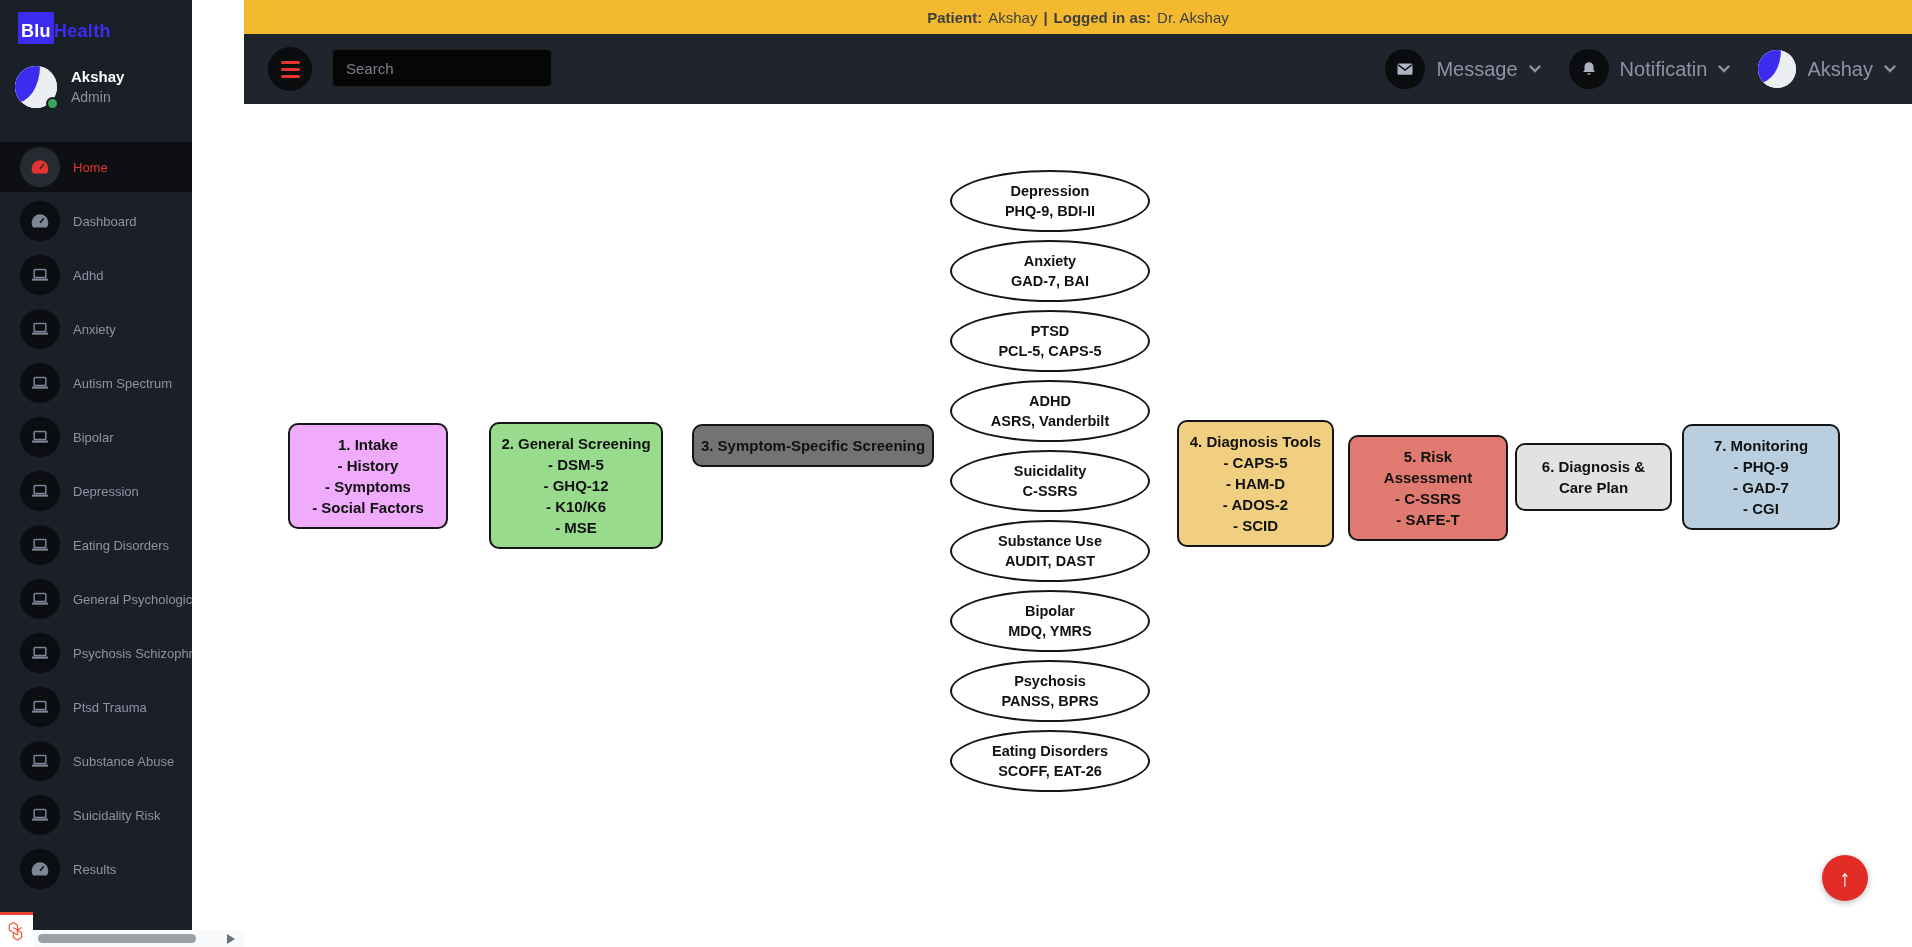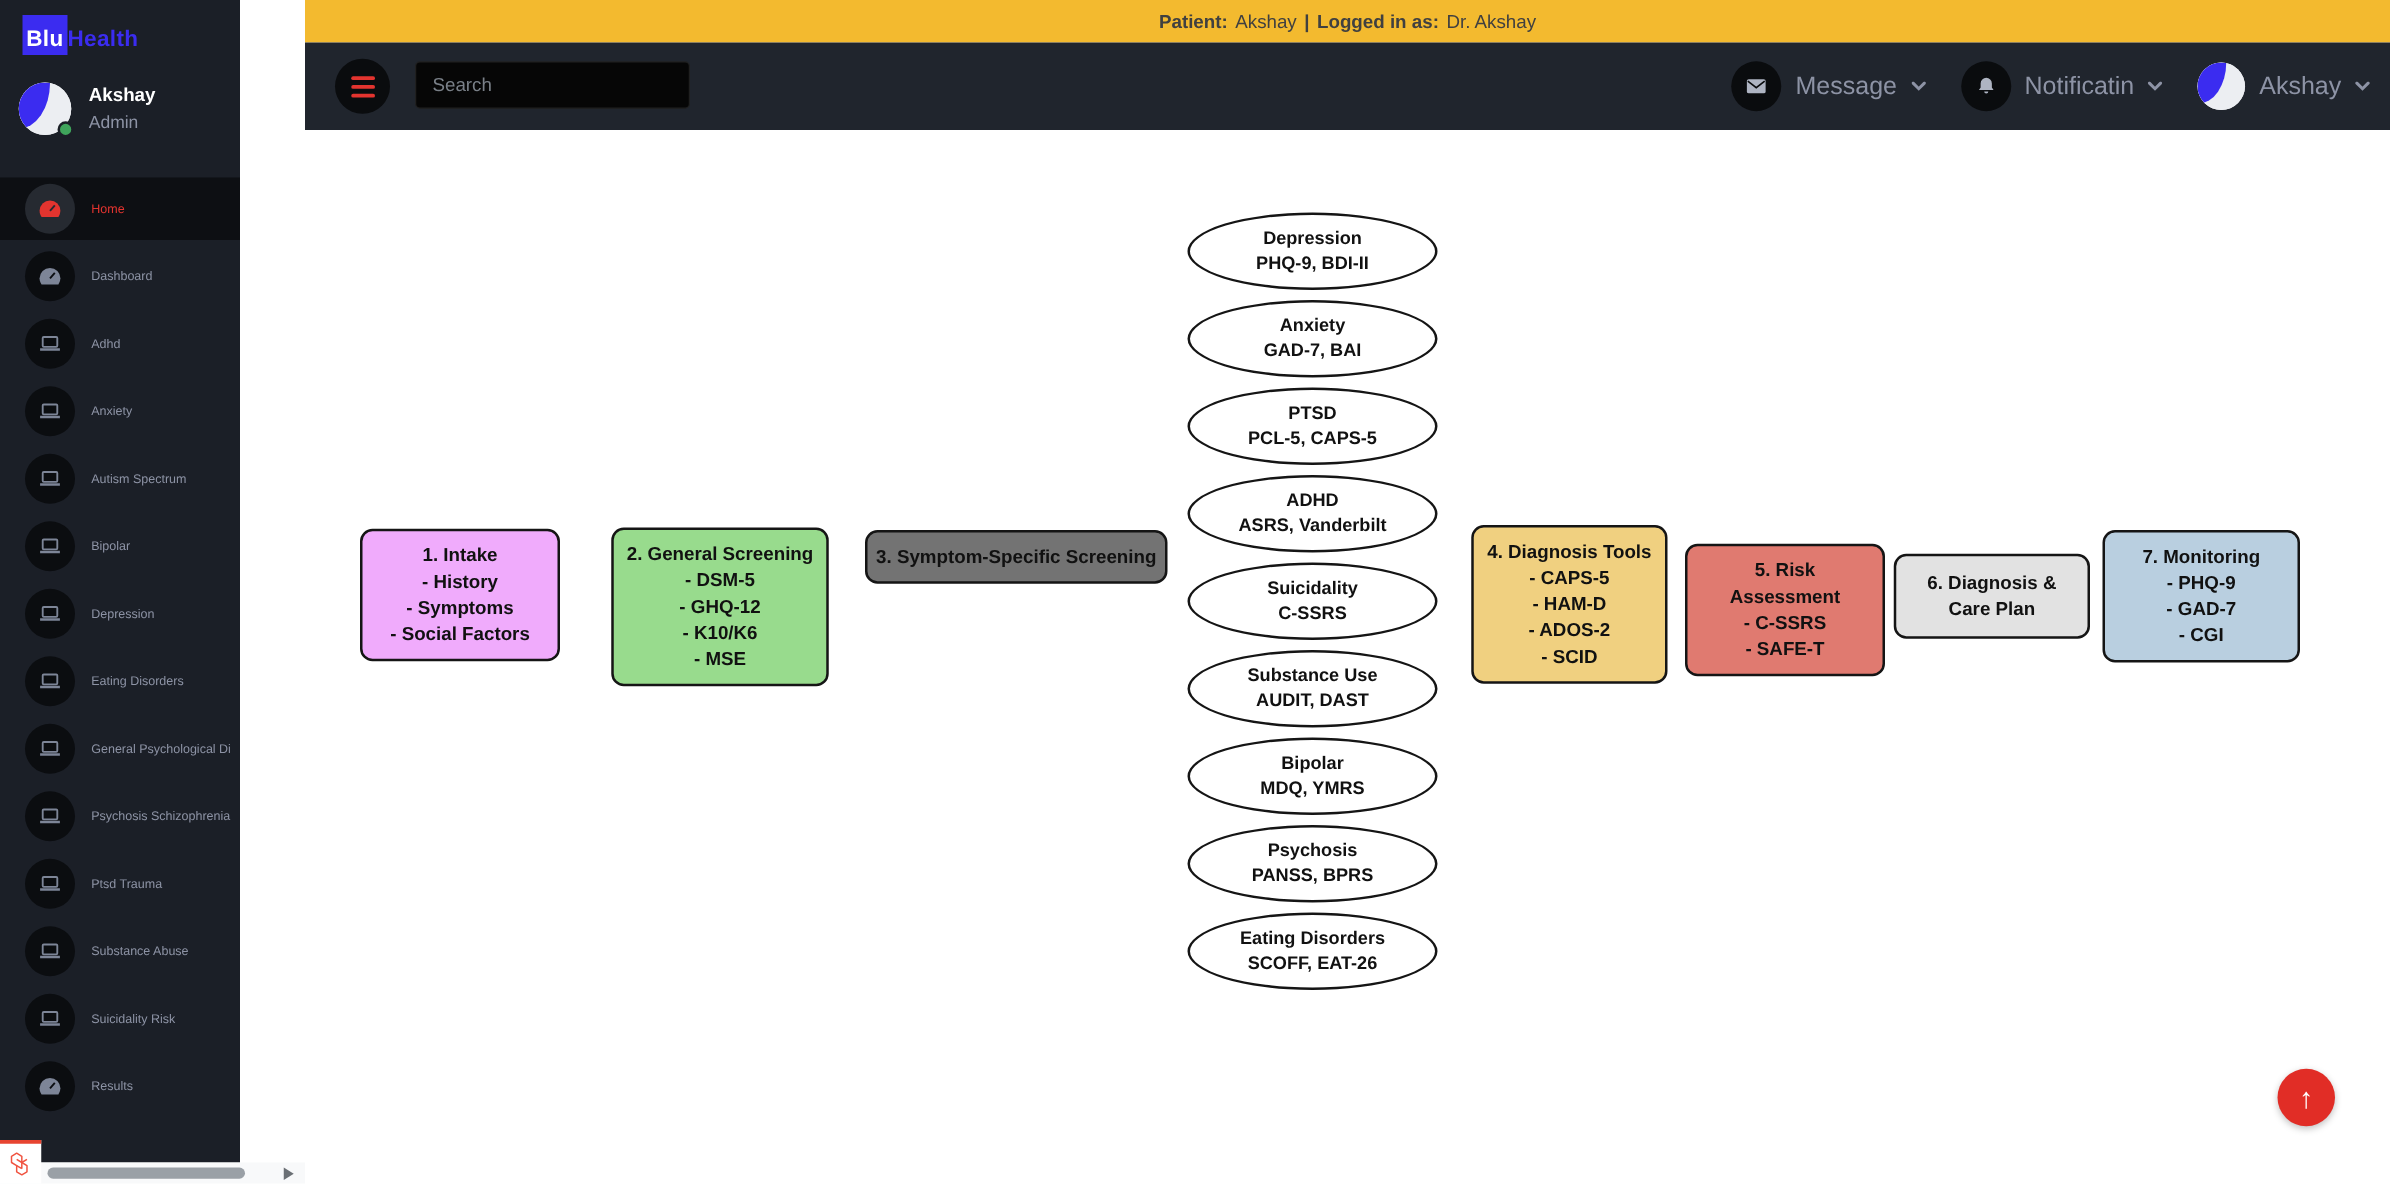--- a/index.html
+++ b/index.html
@@ -20,21 +20,21 @@
   .av-blue { position:absolute; left:0; top:0; width:60%; height:88%; background:#3b2cf0; border-radius:0 0 100% 0; }
   .status-dot { position:absolute; right:-2px; bottom:-2px; width:13px; height:13px; border-radius:50%; background:#3fa45b; border:2px solid #1b1f27; }
   .user-meta { margin-left:14px; padding-top:2px; }
   .user-name { color:#ffffff; font-weight:bold; font-size:15px; }
   .user-role { color:#8d93a5; font-size:14px; margin-top:4px; }
 
   .menu { position:absolute; left:0; top:140px; width:244px; }
   .menu-item { position:relative; height:54px; display:flex; align-items:center; padding-left:20px; color:#8d93a5; cursor:pointer; }
   .mi-icon { width:40px; height:40px; border-radius:50%; background:#0b0d10; color:#7d8597; display:flex; align-items:center; justify-content:center; flex:none; }
   .mi-icon svg .cut { stroke:#0b0d10; }
-  .mi-label { margin-left:13px; font-size:10px; white-space:nowrap; }
+  .mi-label { margin-left:13px; font-size:13px; white-space:nowrap; }
   .mi-chevron { position:absolute; right:34px; top:50%; transform:translateY(-50%); color:#8d93a5; display:flex; }
   .menu-item.active { background:#0d0f13; border-radius:0 27px 27px 0; width:222px; height:50px; margin:2px 0; color:#e3342f; }
   .menu-item.active .mi-icon { background:#262a31; color:#e3342f; }
   .menu-item.active .mi-icon svg .cut { stroke:#262a31; }
   .menu-item.active .mi-label { color:#e3342f; }
 
   .sb-scroll { position:absolute; left:0; top:930px; width:244px; height:17px; background:#f8f9fa; z-index:6; }
   .sb-thumb { position:absolute; left:38px; top:4px; width:158px; height:9px; border-radius:5px; background:#9aa0a6; }
   .sb-arrow { position:absolute; right:9px; top:3.5px; width:0; height:0; border-left:8px solid #6b7075; border-top:5px solid transparent; border-bottom:5px solid transparent; }
   .debugbar { position:absolute; left:0; top:912px; width:33px; height:35px; background:#ffffff; border-top:3px solid #e74430; display:flex; align-items:center; justify-content:center; z-index:7; }

